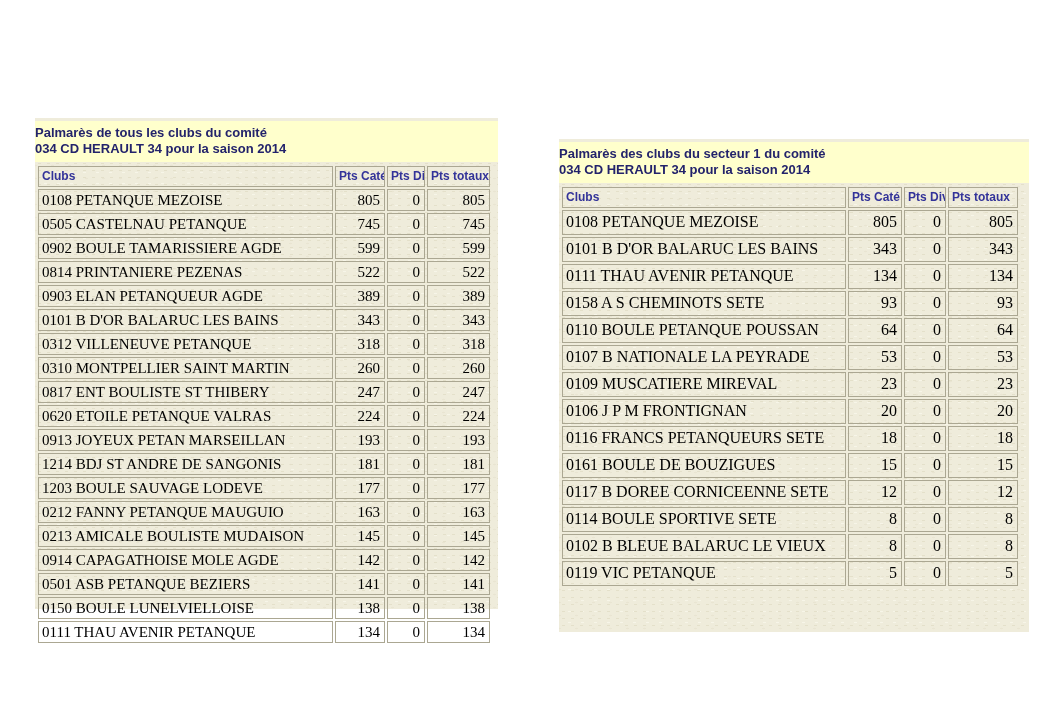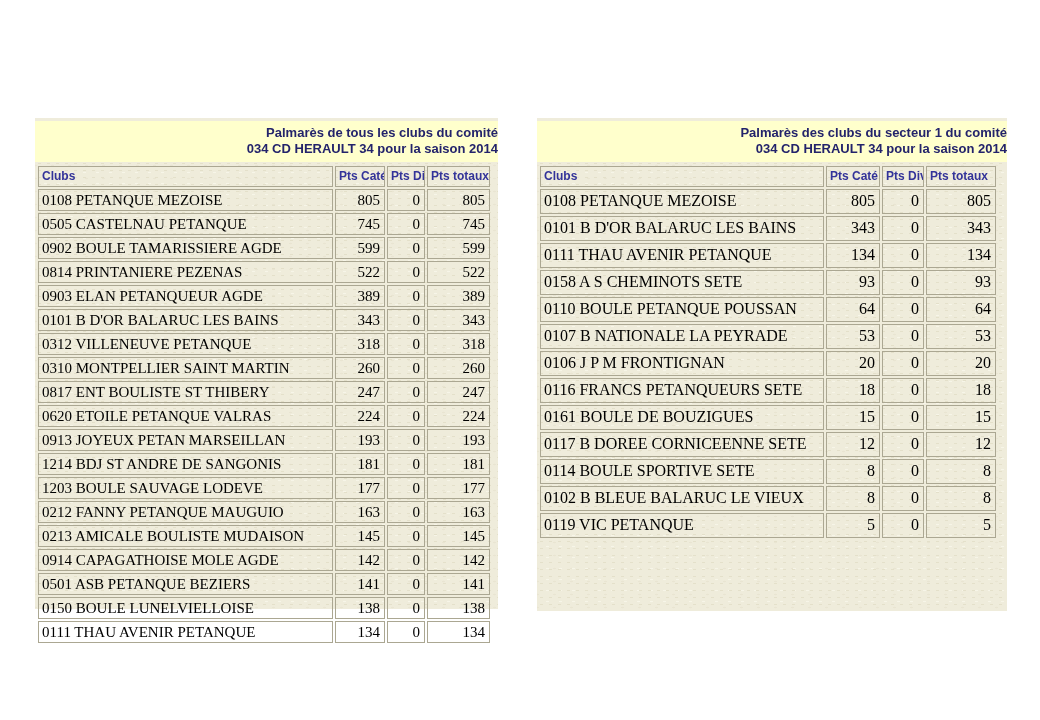--- a/index.html
+++ b/index.html
@@ -17,26 +17,26 @@
     background-color: #efecdb;
     
     background-image:
       radial-gradient(#e4e0ca 1px, transparent 1.2px),
       radial-gradient(#f7f5e8 1px, transparent 1.2px),
       radial-gradient(#e9e5d2 1px, transparent 1.4px);
     background-size: 9px 7px, 13px 11px, 17px 13px;
     background-position: 0 0, 4px 5px, 9px 2px;
   }
   .panel-left  { left: 35px;  width: 463px; height: 491px; }
-  .panel-right { left: 537px; width: 470px; height: 493px; }
+  .panel-right { left: 559px; width: 470px; height: 493px; margin-top: 21px; }
 
   .title-band {
     margin-top: 3px;
     background: #ffffcc;
-    text-align: right;
+    text-align: left;
     padding: 4px 0 5px 0;
     font-weight: bold;
     font-size: 13px;
     line-height: 16px;
     color: #23236b;
   }
 
   table.palmares {
     border-collapse: separate;
     border-spacing: 2px;
@@ -261,20 +261,26 @@
           <td class="num">0</td>
           <td class="num">64</td>
         </tr>
         <tr>
           <td class="club">0107 B NATIONALE LA PEYRADE</td>
           <td class="num">53</td>
           <td class="num">0</td>
           <td class="num">53</td>
         </tr>
         <tr>
+          <td class="club">0109 MUSCATIERE MIREVAL</td>
+          <td class="num">23</td>
+          <td class="num">0</td>
+          <td class="num">23</td>
+        </tr>
+        <tr>
           <td class="club">0106 J P M FRONTIGNAN</td>
           <td class="num">20</td>
           <td class="num">0</td>
           <td class="num">20</td>
         </tr>
         <tr>
           <td class="club">0116 FRANCS PETANQUEURS SETE</td>
           <td class="num">18</td>
           <td class="num">0</td>
           <td class="num">18</td>

